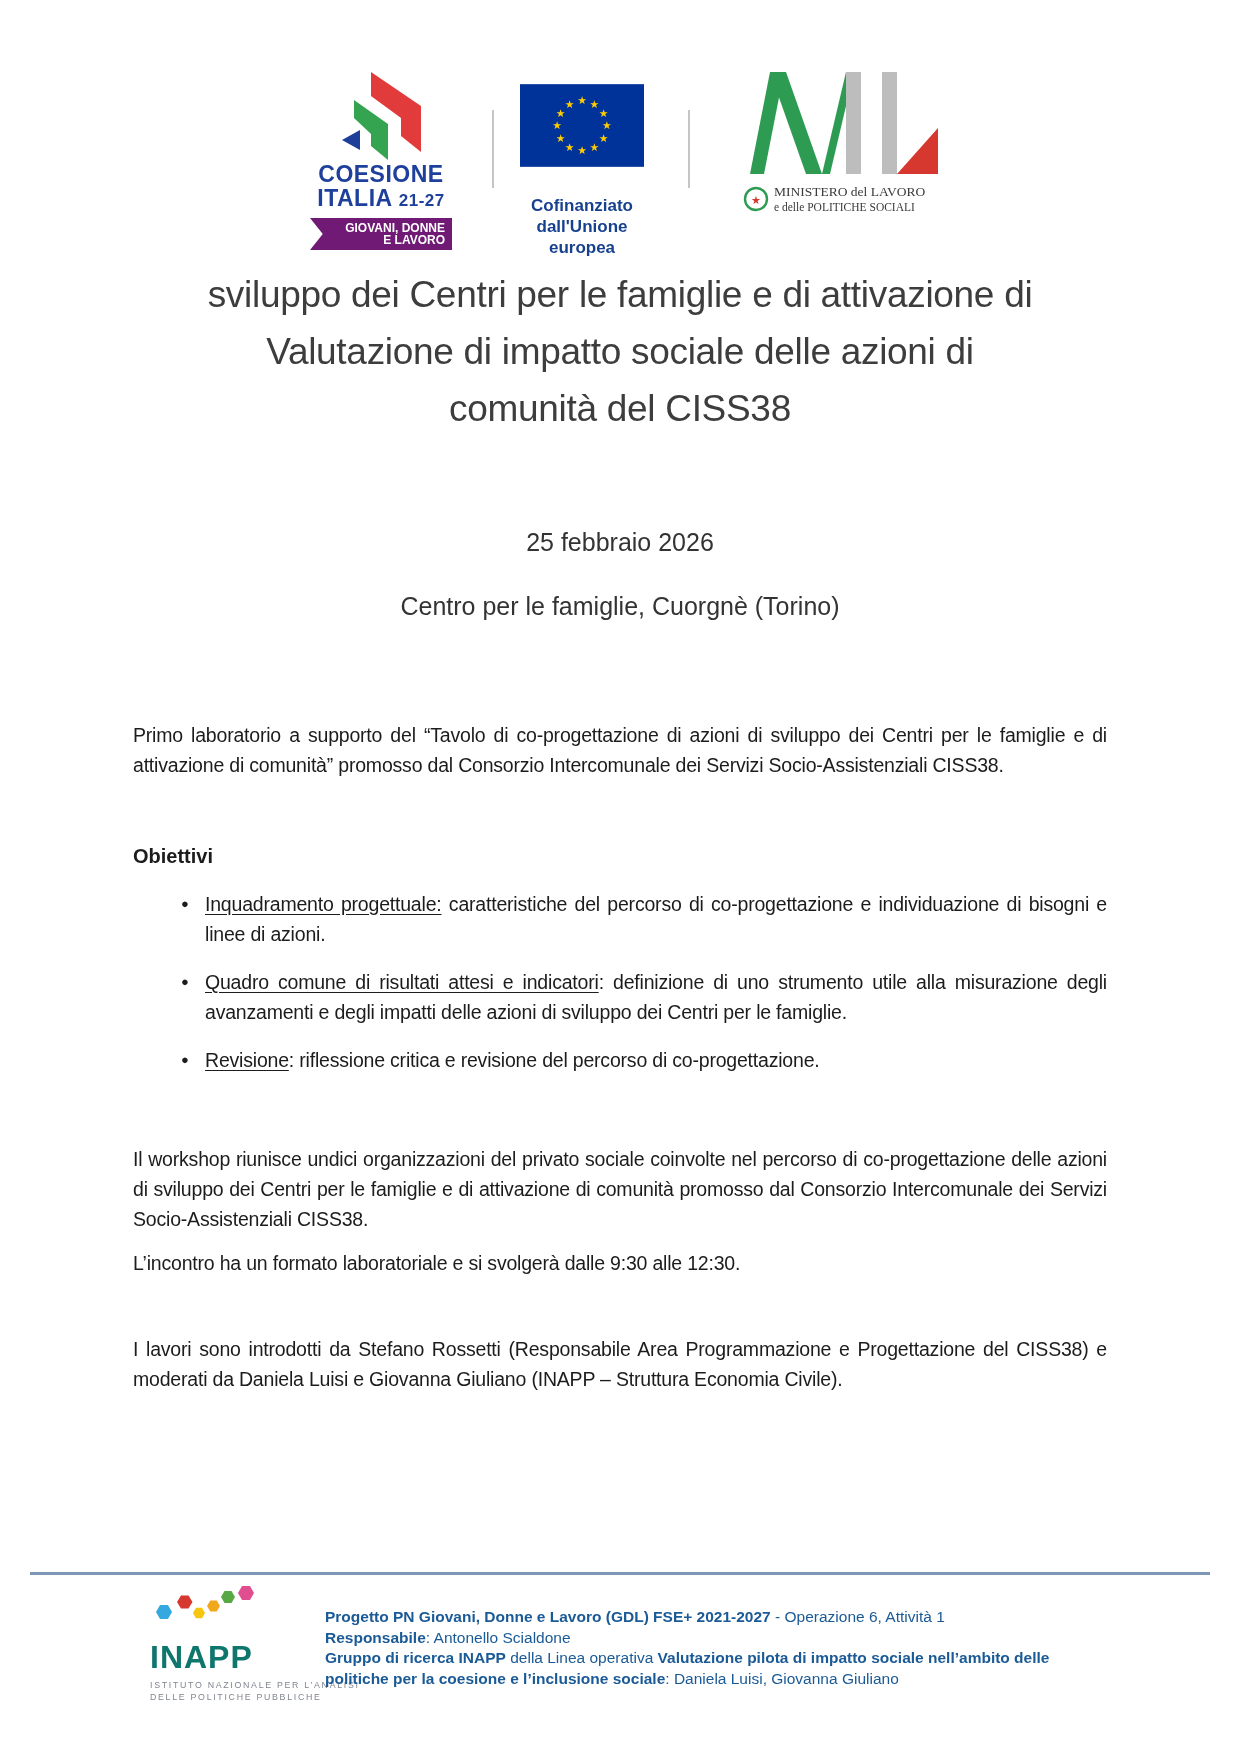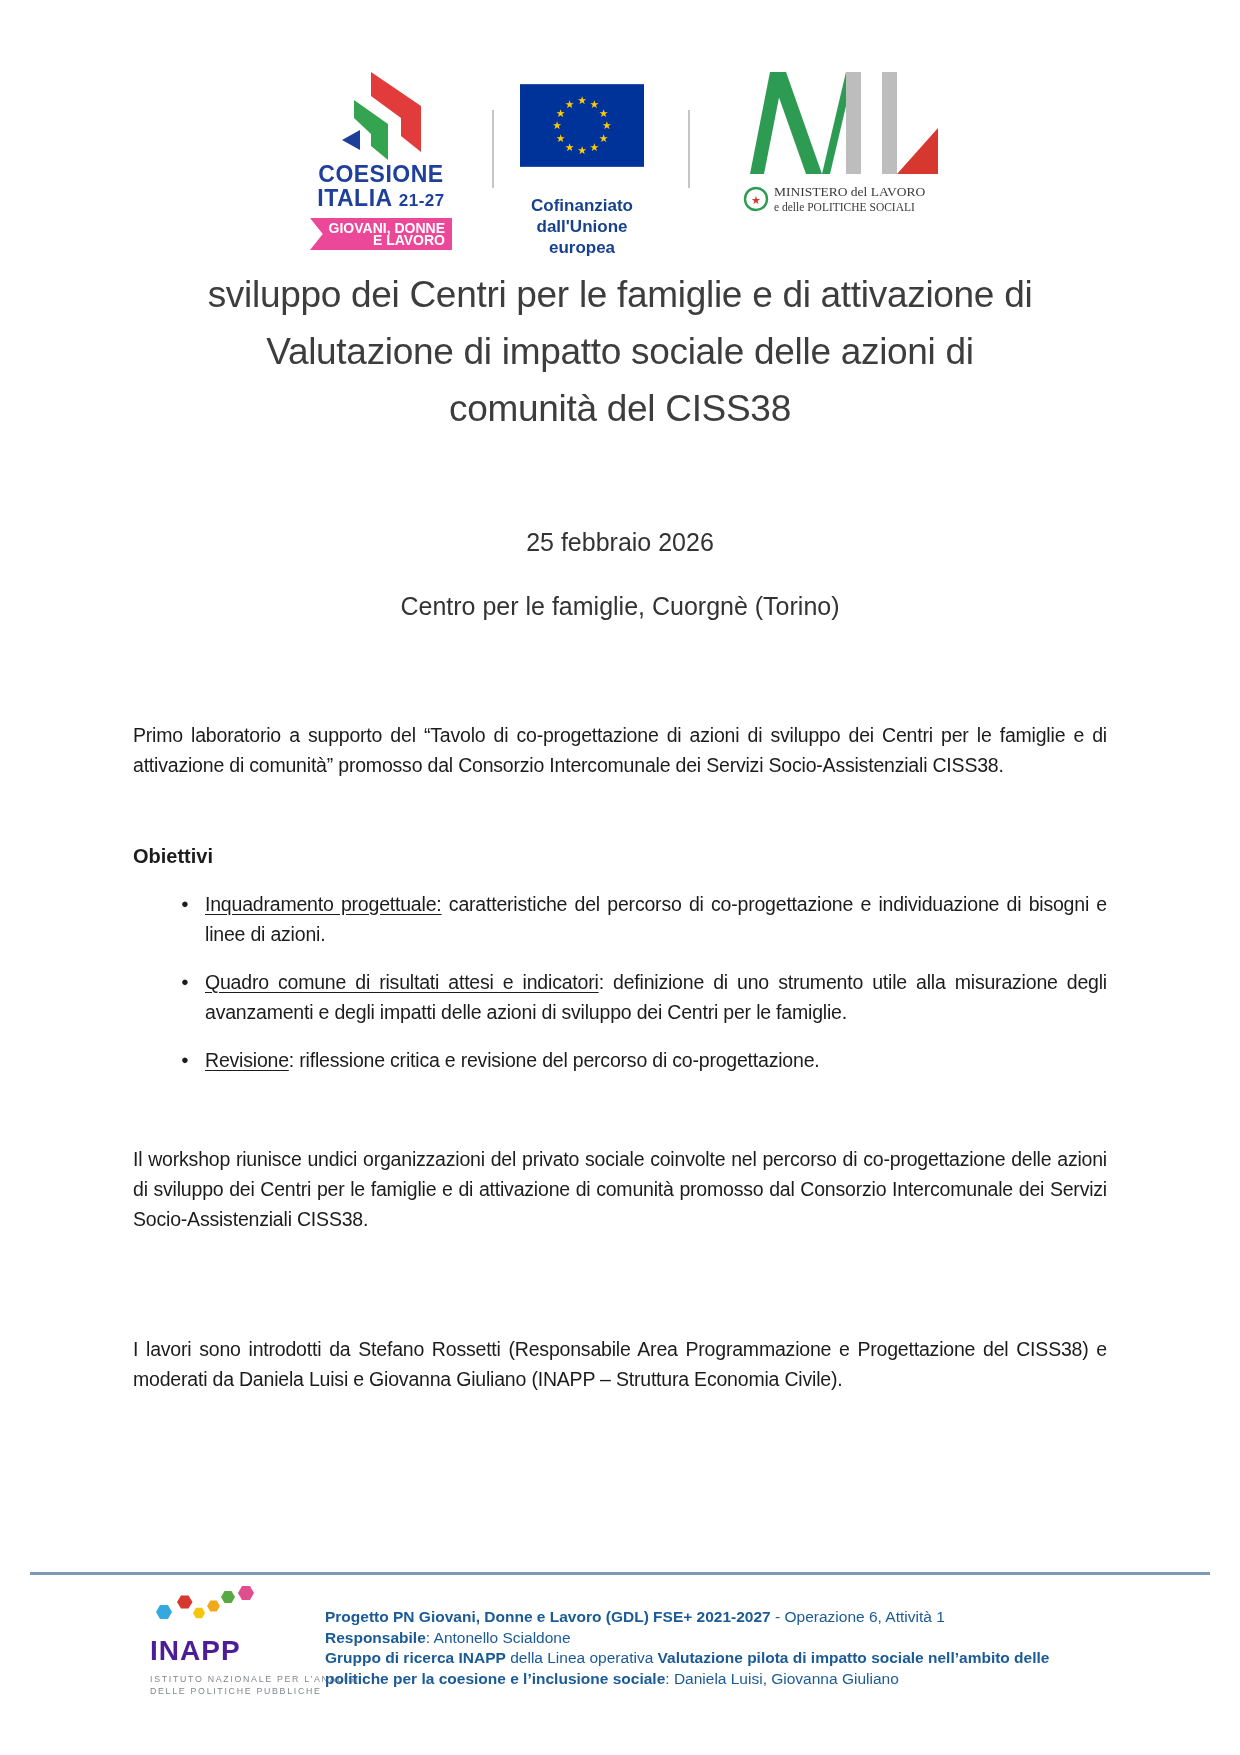--- a/index.html
+++ b/index.html
@@ -7,22 +7,22 @@
     position:relative;width:1240px;height:1755px;background:#ffffff;
     font-family:"Liberation Sans",sans-serif;color:#1c1c1c;overflow:hidden;
   }
   
   .logos{position:absolute;left:0;top:0;width:1240px;height:230px;}
   .coesione{position:absolute;left:296px;top:72px;width:170px;text-align:center;}
   .coesione svg{display:block;margin:0 auto;}
   .coesione-wordmark{color:#1e3f9b;font-weight:bold;line-height:24px;font-size:23px;letter-spacing:.5px;margin-top:2px;}
   .coesione-years{font-size:17px;}
   .coesione-banner{
-    position:relative;margin:5px 0 0 14px;width:142px;background:#ec4899;color:#fff;
-    font-size:14px;font-weight:bold;line-height:12px;text-align:right;
+    position:relative;margin:5px 0 0 14px;width:142px;background:#701a75;color:#fff;
+    font-size:12px;font-weight:bold;line-height:12px;text-align:right;
     padding:4px 7px 4px 14px;box-sizing:border-box;
     clip-path:polygon(0 0,100% 0,100% 100%,0 100%,9% 50%);
   }
   .logo-divider{position:absolute;width:2px;height:78px;background:#c3c6c9;top:110px;}
   .eu{position:absolute;left:520px;top:84px;width:124px;text-align:center;}
   .eu-caption{margin-top:24px;color:#17418f;font-weight:bold;font-size:17px;line-height:21px;}
   .ministero{position:absolute;left:740px;top:66px;width:250px;}
   
   .doc-title{position:absolute;left:80px;width:1080px;top:266px;text-align:center;
     font-size:37px;line-height:57px;color:#3d3d3d;font-weight:400;letter-spacing:-.3px;}
@@ -35,21 +35,21 @@
   .objectives{position:absolute;left:133px;width:974px;top:889px;margin:0;padding:0;list-style:none;}
   .objectives li{position:relative;padding-left:72px;margin-bottom:18px;}
   .objectives li::before{content:"●";position:absolute;left:48px;top:0;font-size:13px;line-height:30px;}
   .lead{text-decoration:underline;text-underline-offset:3px;}
   .p-workshop{position:absolute;left:133px;width:974px;top:1124px;}
   .p-schedule{position:absolute;left:133px;width:974px;top:1228px;text-align:left;}
   .p-speakers{position:absolute;left:133px;width:974px;top:1314px;}
   
   .footer-rule{position:absolute;left:30px;top:1572px;width:1180px;height:3px;background:#7d97b5;}
   .inapp{position:absolute;left:150px;top:1584px;width:165px;}
-  .inapp-word{color:#4c1d95;font-weight:bold;font-size:28px;line-height:40px;letter-spacing:1px;margin-top:1px;}
+  .inapp-word{color:#0f766e;font-weight:bold;font-size:32px;line-height:40px;letter-spacing:1px;margin-top:7px;}
   .inapp-sub{color:#80858e;font-size:8.8px;line-height:11.5px;letter-spacing:1.7px;margin-top:3px;white-space:nowrap;}
   .footer-text{position:absolute;left:325px;top:1607px;width:792px;color:#1a5a96;font-size:15.5px;line-height:20.5px;}
   .footer-text .b{font-weight:bold;}
 </style>
 </head>
 <body>
 
 <div class="page">
 
   <div class="logos">
@@ -139,20 +139,21 @@
     </li>
     <li>
       <span class="lead">Quadro comune di risultati attesi e indicatori</span><span>: definizione di uno strumento utile alla misurazione degli avanzamenti e degli impatti delle azioni di sviluppo dei Centri per le famiglie.</span>
     </li>
     <li>
       <span class="lead">Revisione</span><span>: riflessione critica e revisione del percorso di co-progettazione.</span>
     </li>
   </ul>
 
   <p class="body-text p-workshop">Il workshop riunisce undici organizzazioni del privato sociale coinvolte nel percorso di co-progettazione delle azioni di sviluppo dei Centri per le famiglie e di attivazione di comunità promosso dal Consorzio Intercomunale dei Servizi Socio-Assistenziali CISS38.</p>
+  <p class="body-text p-schedule">L’incontro ha un formato laboratoriale e si svolgerà dalle 9:30 alle 12:30.</p>
   <p class="body-text p-speakers">I lavori sono introdotti da Stefano Rossetti (Responsabile Area Programmazione e Progettazione del CISS38) e moderati da Daniela Luisi e Giovanna Giuliano (INAPP – Struttura Economia Civile).</p>
 
   <div class="footer-rule"></div>
 
   <div class="inapp">
     <svg width="120" height="42" viewBox="0 0 120 42">
       <polygon points="6,28 10,21 18,21 22,28 18,35 10,35" fill="#35a8e0"></polygon>
       <polygon points="27,18 31,11.5 38.5,11.5 42.5,18 38.5,24.5 31,24.5" fill="#d6372e"></polygon>
       <polygon points="43,29 46,23.8 52,23.8 55,29 52,34.2 46,34.2" fill="#f6c50f"></polygon>
       <polygon points="57,22 60.3,16.4 66.7,16.4 70,22 66.7,27.6 60.3,27.6" fill="#f0a81c"></polygon>

